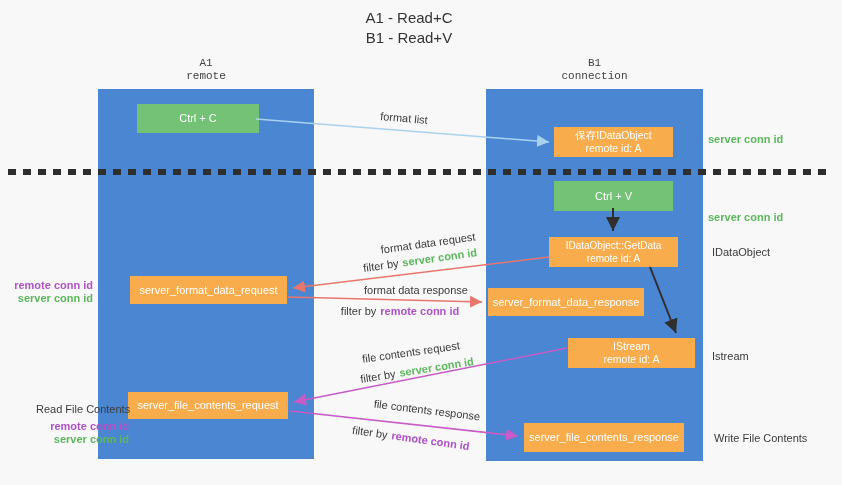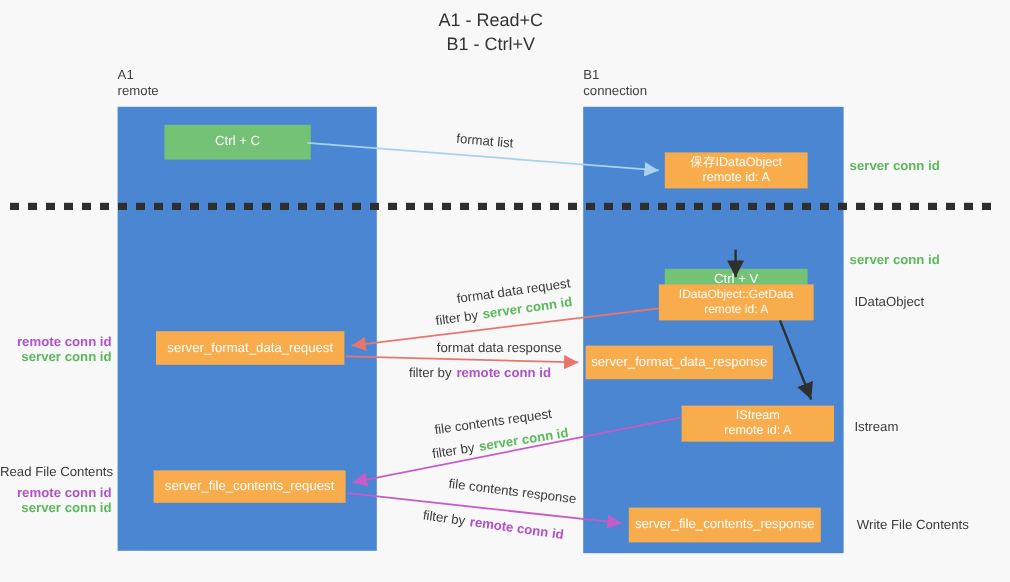--- a/index.html
+++ b/index.html
@@ -2,39 +2,39 @@
 <html><head>
 <meta charset="utf-8">
 <style>
   html,body{margin:0;padding:0;}
   body{font-family:"Liberation Sans",sans-serif;background:#f8f8f8;}
   #canvas{position:relative;width:842px;height:485px;background:#f8f8f8;overflow:hidden;}
 
   .title{position:absolute;left:409px;top:8px;transform:translateX(-50%);
          text-align:center;font-size:15px;line-height:20px;color:#333;white-space:nowrap;}
 
-  .col-header{position:absolute;font-size:11px;line-height:13px;color:#3f3f3f;}
+  .col-header{position:absolute;text-align:center;font-size:11px;line-height:13px;color:#3f3f3f;font-family:Liberation Mono, monospace;}
   .col-header.left{left:98px;top:57px;width:216px;}
   .col-header.right{left:486px;top:57px;width:217px;}
 
   .column{position:absolute;background:#4a86d2;}
   .column.left{left:98px;top:89px;width:216px;height:370px;}
   .column.right{left:486px;top:89px;width:217px;height:372px;}
 
   .divider{position:absolute;left:8px;top:169px;width:822px;height:6px;
            background:repeating-linear-gradient(to right,#2e2e2e 0 8px,transparent 8px 15px);}
 
   .node{position:absolute;display:flex;flex-direction:column;align-items:center;justify-content:center;
         color:#fff;font-size:11px;line-height:13px;text-align:center;white-space:nowrap;}
   .node.green{background:#74c276;}
   .node.orange{background:#f8ac4c;}
 
   #ctrl-c{left:137px;top:104px;width:122px;height:29px;}
   #save-dataobject{left:554px;top:127px;width:119px;height:30px;font-size:10.5px;}
-  #ctrl-v{left:554px;top:181px;width:119px;height:18px;margin-top:43px;}
+  #ctrl-v{left:554px;top:181px;width:119px;height:30px;}
   #getdata{left:549px;top:237px;width:129px;height:30px;font-size:10px;}
   #format-response{left:488px;top:288px;width:156px;height:28px;}
   #istream-box{left:568px;top:338px;width:127px;height:30px;font-size:10.5px;}
   #file-response{left:524px;top:423px;width:160px;height:29px;}
   #format-request{left:130px;top:276px;width:157px;height:28px;}
   #file-request{left:128px;top:392px;width:160px;height:27px;}
 
   svg.arrows{position:absolute;left:0;top:0;pointer-events:none;}
 
   .flow-label{position:absolute;font-size:11px;color:#3a3a3a;white-space:nowrap;}
@@ -47,21 +47,21 @@
   .left-block{position:absolute;left:0;width:93px;text-align:right;font-size:11px;line-height:13px;}
   .left-block div{white-space:nowrap;}
 </style>
 </head>
 <body>
 
 <div id="canvas">
 
   <div class="title">
     <div>A1 - Read+C</div>
-    <div>B1 - Ctrl+V</div>
+    <div>B1 - Read+V</div>
   </div>
 
   <div class="col-header left">
     <div>A1</div>
     <div>remote</div>
   </div>
   <div class="col-header right">
     <div>B1</div>
     <div>connection</div>
   </div>
@@ -160,19 +160,19 @@
   <div class="side-label bold-green" style="left:708px;top:211px;">server conn id</div>
   <div class="side-label" style="left:712px;top:246px;">IDataObject</div>
   <div class="side-label" style="left:712px;top:350px;">Istream</div>
   <div class="side-label" style="left:714px;top:432px;">Write File Contents</div>
 
   <div class="left-block" style="top:279px;">
     <div class="purple-id">remote conn id</div>
     <div class="green-id">server conn id</div>
   </div>
 
-  <div class="left-block" style="top:388px;">
+  <div class="left-block" style="top:403px;padding-left:36px;">
     <div style="color:#3a3a3a;margin-bottom:4px;">Read File Contents</div>
     <div class="purple-id">remote conn id</div>
     <div class="green-id">server conn id</div>
   </div>
 
 </div>
 
 </body></html>

